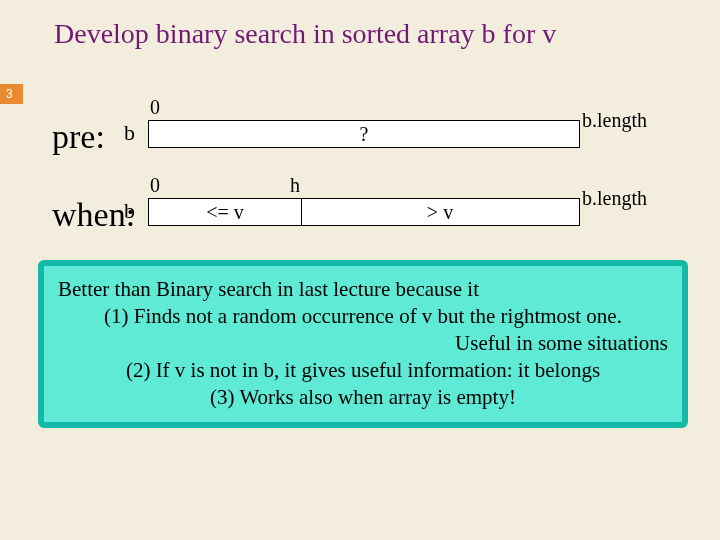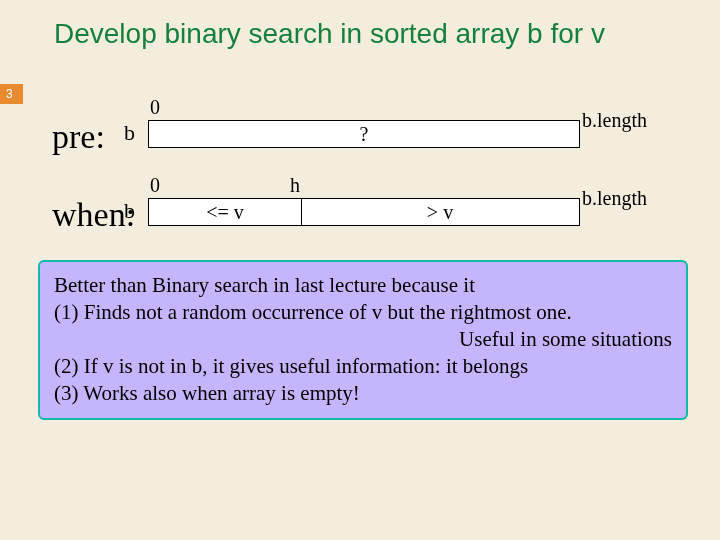--- a/index.html
+++ b/index.html
@@ -8,23 +8,23 @@
     padding: 0;
     width: 720px;
     height: 540px;
     background: #f3edde;
     font-family: "Times New Roman", Times, serif;
     color: #000;
     position: relative;
     overflow: hidden;
   }
   .title {
-    font-family: Liberation Sans, sans-serif;
+    font-family: Liberation Serif, serif;
     font-size: 28px;
-    color: #15803d;
+    color: #701a75;
     padding: 18px 0 0 54px;
     font-weight: 400;
   }
   .pagenum {
     position: absolute;
     left: 0;
     top: 84px;
     background: #e98a2f;
     color: #fff;
     font-family: Arial, sans-serif;
@@ -96,31 +96,32 @@
     right: 0;
     top: 2px;
     text-align: center;
     font-size: 20px;
   }
   .notes {
     position: absolute;
     left: 38px;
     top: 260px;
     width: 650px;
-    background: #c4b5fd;
-    border: 2px solid #14b8a6;
+    background: #5eead4;
+    border: 6px solid #14b8a6;
     border-radius: 6px;
     padding: 10px 14px 12px 14px;
     font-size: 21px;
     line-height: 1.28;
   }
   .notes .line { display: block; }
   .notes .hang {
     padding-left: 40px;
     text-indent: -40px;
+    text-align: center;
   }
   .notes .cont { padding-left: 40px; text-align: right; }
 </style>
 </head>
 <body>
 
 <div class="title">Develop binary search in sorted array b for v</div>
 <div class="pagenum">3</div>
 
 <div class="row pre-row">

